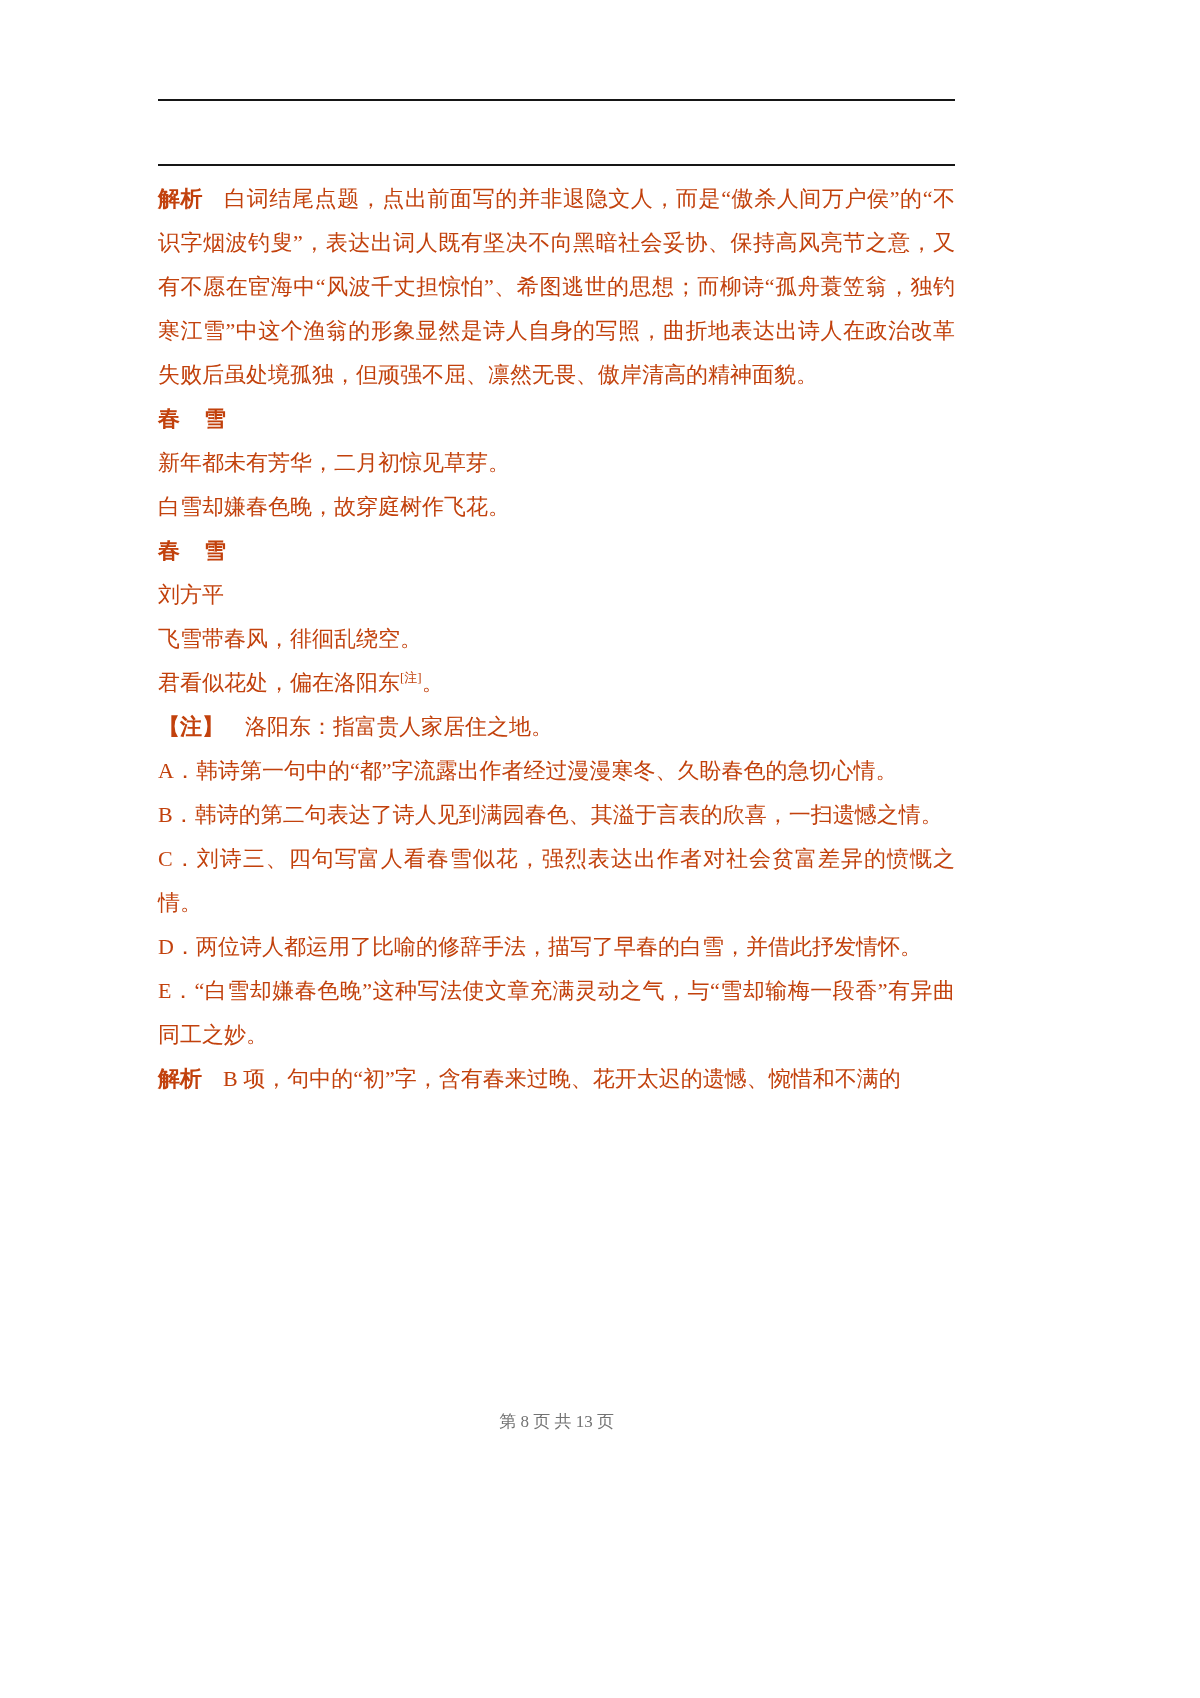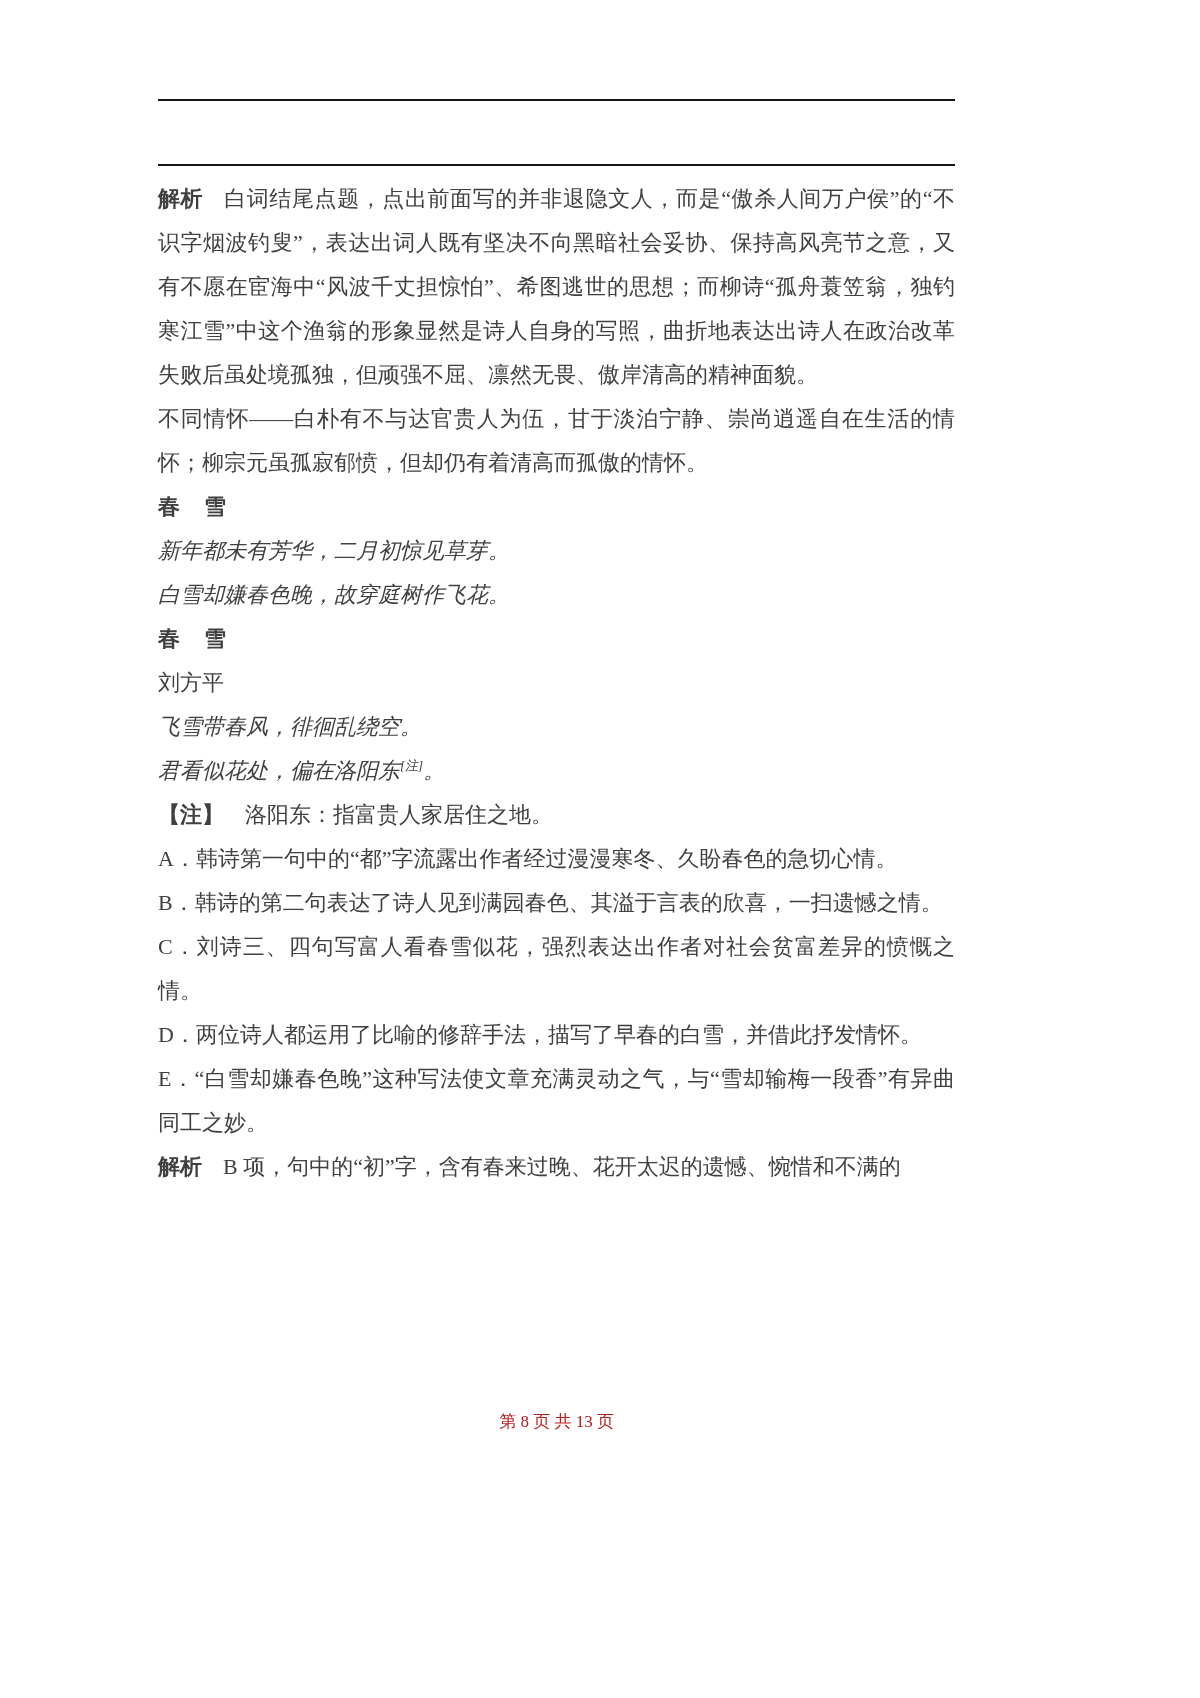--- a/index.html
+++ b/index.html
@@ -23,69 +23,67 @@
     width: 100%;
   }
   .rule-1 { margin-top: 99px; }
   .rule-2 { margin-top: 63px; }
   .content { margin-top: 11px; }
   p.t {
     font-size: 22px;
     line-height: 44px;
     text-align: justify;
     text-justify: inter-ideograph;
-    color: #404040;
+    color: #c2410c;
   }
   .lead {
     font-weight: bold;
     margin-right: 21px;
   }
   .note-lead {
     font-weight: bold;
     margin-right: 21px;
   }
   .center { text-align: center; }
   .poem-title {
     font-weight: bold;
     letter-spacing: 1px;
   }
   .poem-author { }
   .poem-line {
-    font-style: italic;
     font-size: 21px;
   }
   .note-sup {
     font-size: 13px;
     vertical-align: super;
     line-height: 0;
   }
   .footer {
     position: absolute;
     top: 1410px;
     left: 0;
     width: 100%;
     text-align: center;
     font-size: 17px;
-    color: #b91c1c;
+    color: #737373;
   }
 </style>
 </head>
 <body>
 
 <div class="page-column">
 
   <div class="rule rule-1"></div>
   <div class="rule rule-2"></div>
 
   <div class="content">
 
     <p class="t"><span class="lead">解析</span><span>白词结尾点题，点出前面写的并非退隐文人，而是“傲杀人间万户侯”的“不识字烟波钓叟”，表达出词人既有坚决不向黑暗社会妥协、保持高风亮节之意，又有不愿在宦海中“风波千丈担惊怕”、希图逃世的思想；而柳诗“孤舟蓑笠翁，独钓寒江雪”中这个渔翁的形象显然是诗人自身的写照，曲折地表达出诗人在政治改革失败后虽处境孤独，但顽强不屈、凛然无畏、傲岸清高的精神面貌。</span></p>
 
 
-    <p class="t"><span>不同情怀——白朴有不与达官贵人为伍，甘于淡泊宁静、崇尚逍遥自在生活的情怀；柳宗元虽孤寂郁愤，但却仍有着清高而孤傲的情怀。</span></p>
 
 
     <p class="t center poem-title">春　雪</p>
     <p class="t center poem-line">新年都未有芳华，二月初惊见草芽。</p>
     <p class="t center poem-line">白雪却嫌春色晚，故穿庭树作飞花。</p>
 
     <p class="t center poem-title">春　雪</p>
     <p class="t center poem-author">刘方平</p>
     <p class="t center poem-line">飞雪带春风，徘徊乱绕空。</p>
     <p class="t center poem-line"><span>君看似花处，偏在洛阳东</span><sup class="note-sup">[注]</sup><span>。</span></p>

